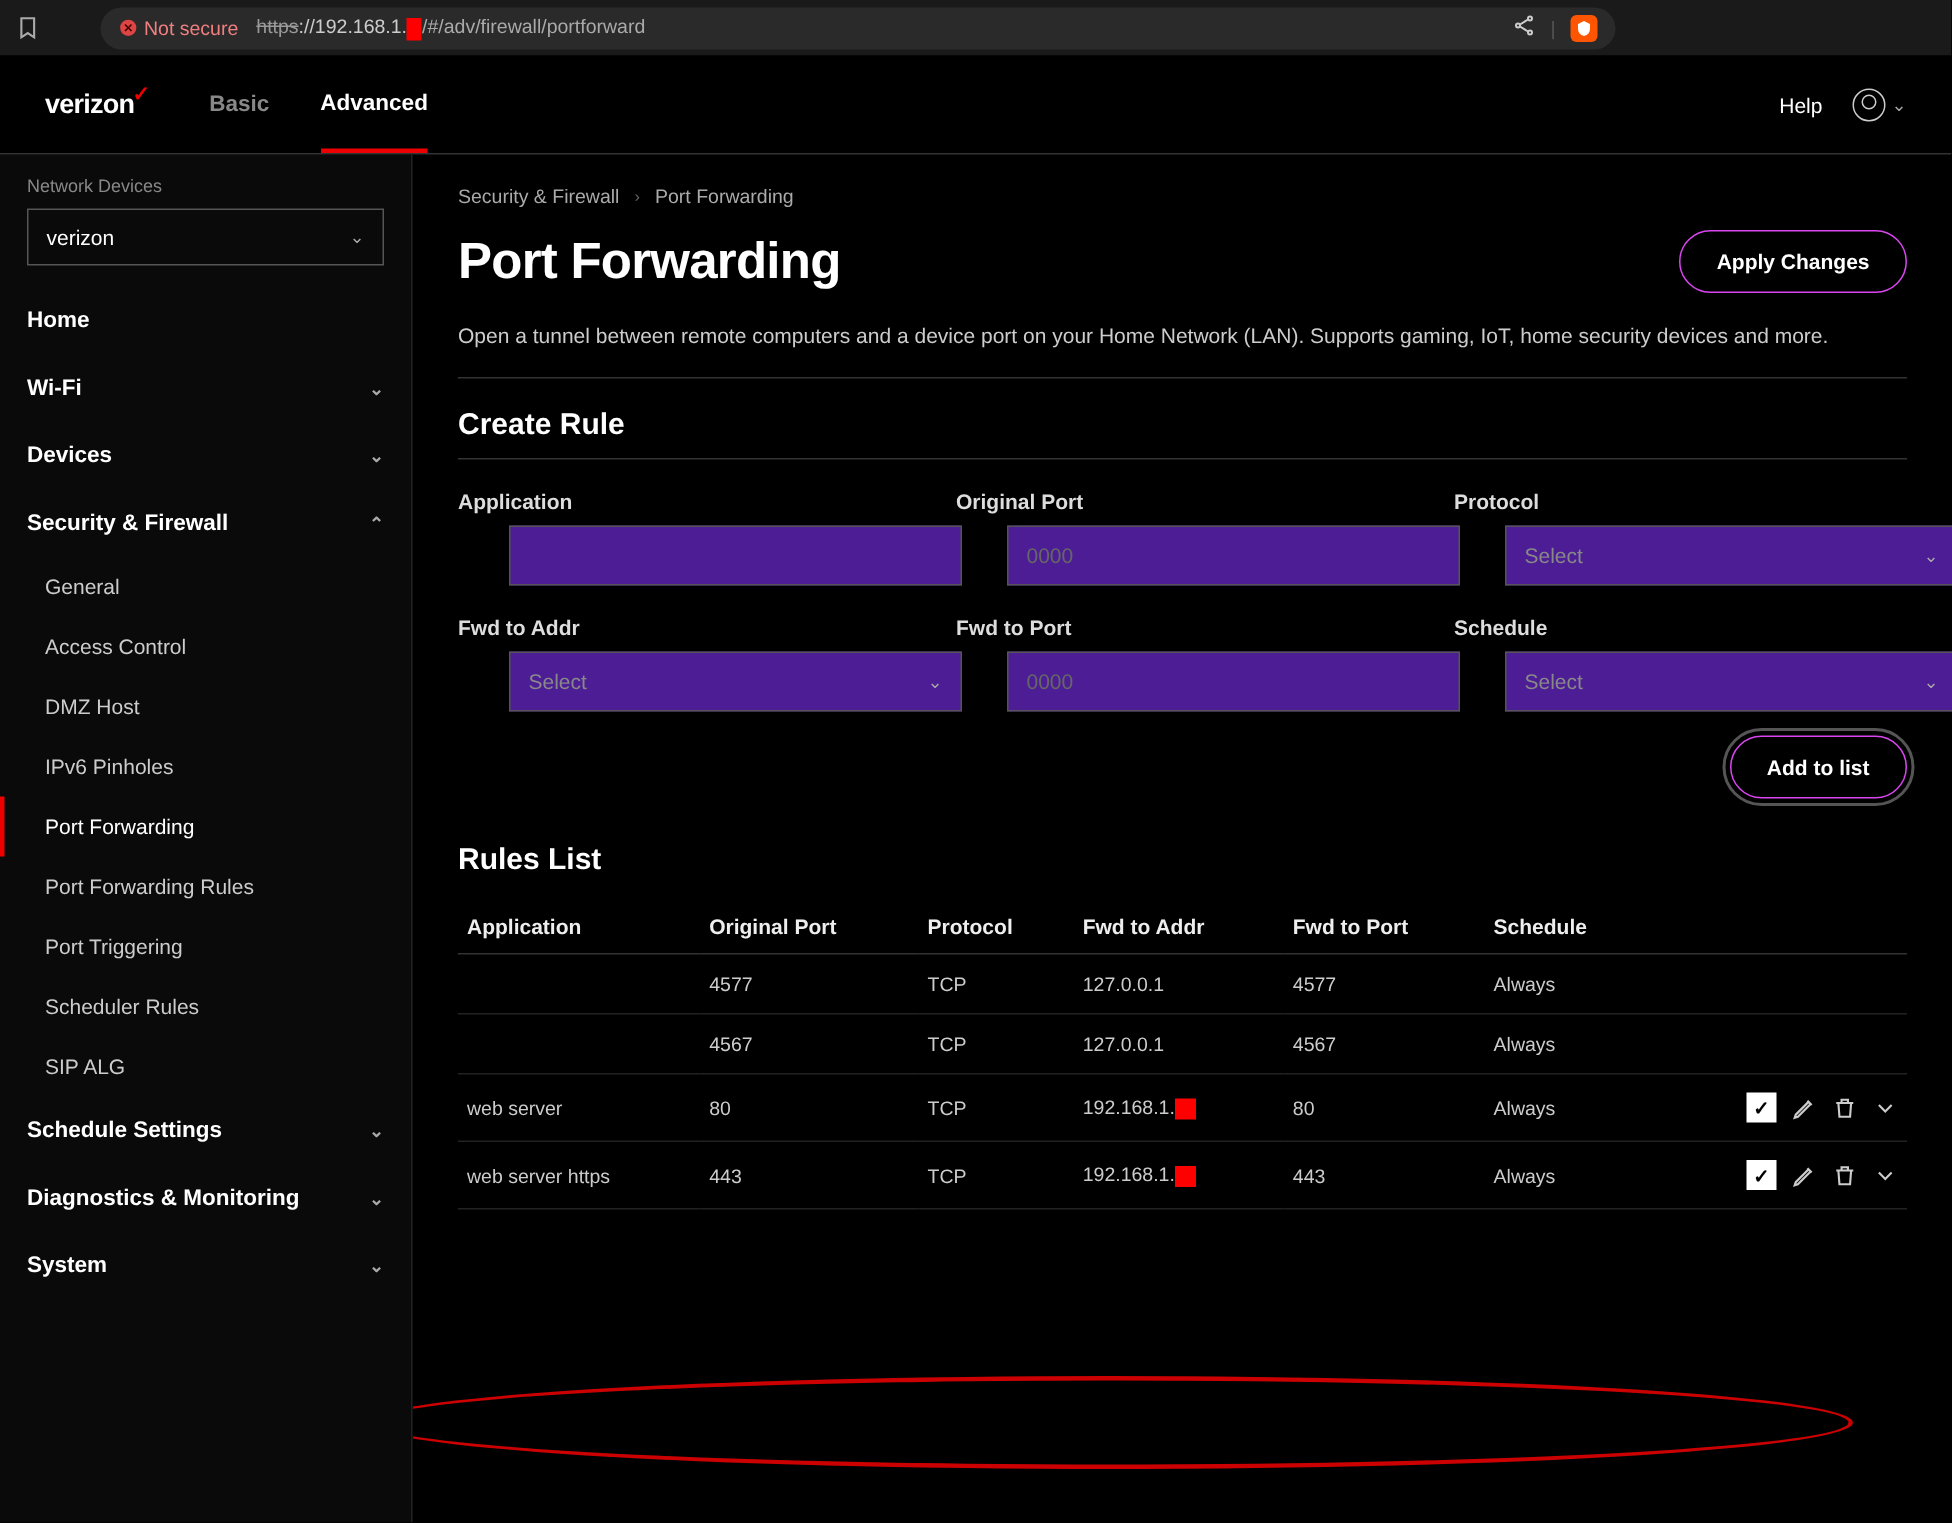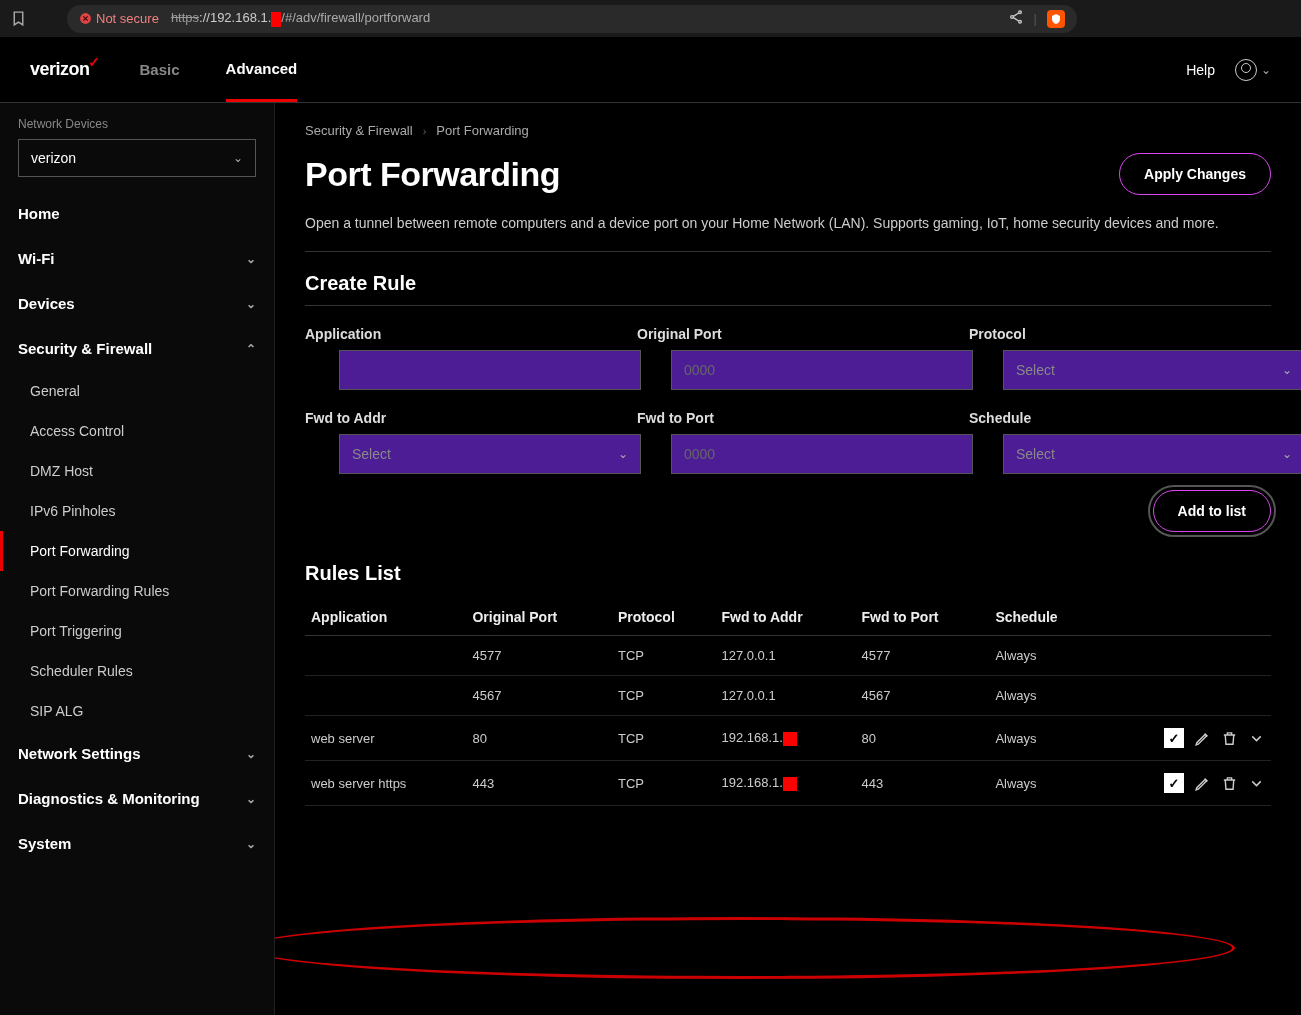--- a/index.html
+++ b/index.html
@@ -12,21 +12,21 @@
   .url-box .https-strike { text-decoration: line-through; color: #999; }
   .url-box .urlrest { color: #aaa; }
   .url-box .share { margin-left: auto; color: #ccc; }
   .redblock { display:inline-block; width:10px; height:15px; background:#ff0000; vertical-align:middle; }
   .brave-badge { width:18px; height:18px; background:#ff5500; border-radius:4px; display:flex; align-items:center; justify-content:center; }
 
   
   .app-header { height: 66px; background: #000; display: flex; align-items: center; padding: 0 30px; border-bottom: 1px solid #333; position: relative; }
   .logo { font-weight: bold; font-size: 18px; color: #fff; letter-spacing: -0.5px; position:relative; }
   .logo .check { color: #ee0000; position:absolute; top:-5px; right:-10px; font-size:14px; }
-  .nav-tabs { display:flex; gap: 46px; margin-left: 50px; align-items:center; height:100%; }
+  .nav-tabs { display:flex; gap: 34px; margin-left: 50px; align-items:center; height:100%; }
   .nav-tab { color:#888; font-weight:bold; font-size:15px; cursor:pointer; height:100%; display:flex; align-items:center; }
   .nav-tab.active { color:#fff; border-bottom:3px solid #ee0000; }
   .header-right { margin-left:auto; display:flex; align-items:center; gap:20px; }
   .help-link { color:#fff; font-size:14px; }
   .user-icon { width:22px; height:22px; border:1.5px solid #ccc; border-radius:50%; position:relative; }
   .user-icon::after { content:''; position:absolute; width:8px; height:8px; border:1.5px solid #ccc; border-radius:50%; top:3px; left:5px; }
 
   
   .layout { display:flex; height: calc(1015px - 37px - 66px); }
   .sidebar { width: 275px; background:#0a0a0a; border-right:1px solid #222; overflow-y:auto; }
@@ -148,21 +148,21 @@
     <div class="sb-sub">General</div>
     <div class="sb-sub">Access Control</div>
     <div class="sb-sub">DMZ Host</div>
     <div class="sb-sub">IPv6 Pinholes</div>
     <div class="sb-sub active">Port Forwarding</div>
     <div class="sb-sub">Port Forwarding Rules</div>
     <div class="sb-sub">Port Triggering</div>
     <div class="sb-sub">Scheduler Rules</div>
     <div class="sb-sub">SIP ALG</div>
     <div class="sb-item">
-        <span>Network Settings</span>
+        <span>Schedule Settings</span>
         <span class="chev">⌄</span>
       </div>
     <div class="sb-item">
         <span>Diagnostics &amp; Monitoring</span>
         <span class="chev">⌄</span>
       </div>
     <div class="sb-item">
         <span>System</span>
         <span class="chev">⌄</span>
       </div>

